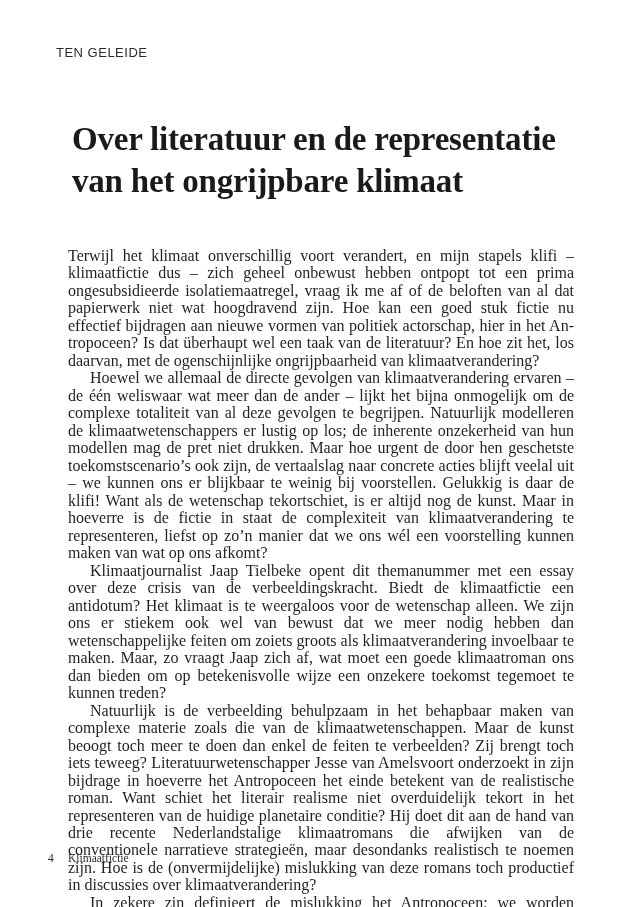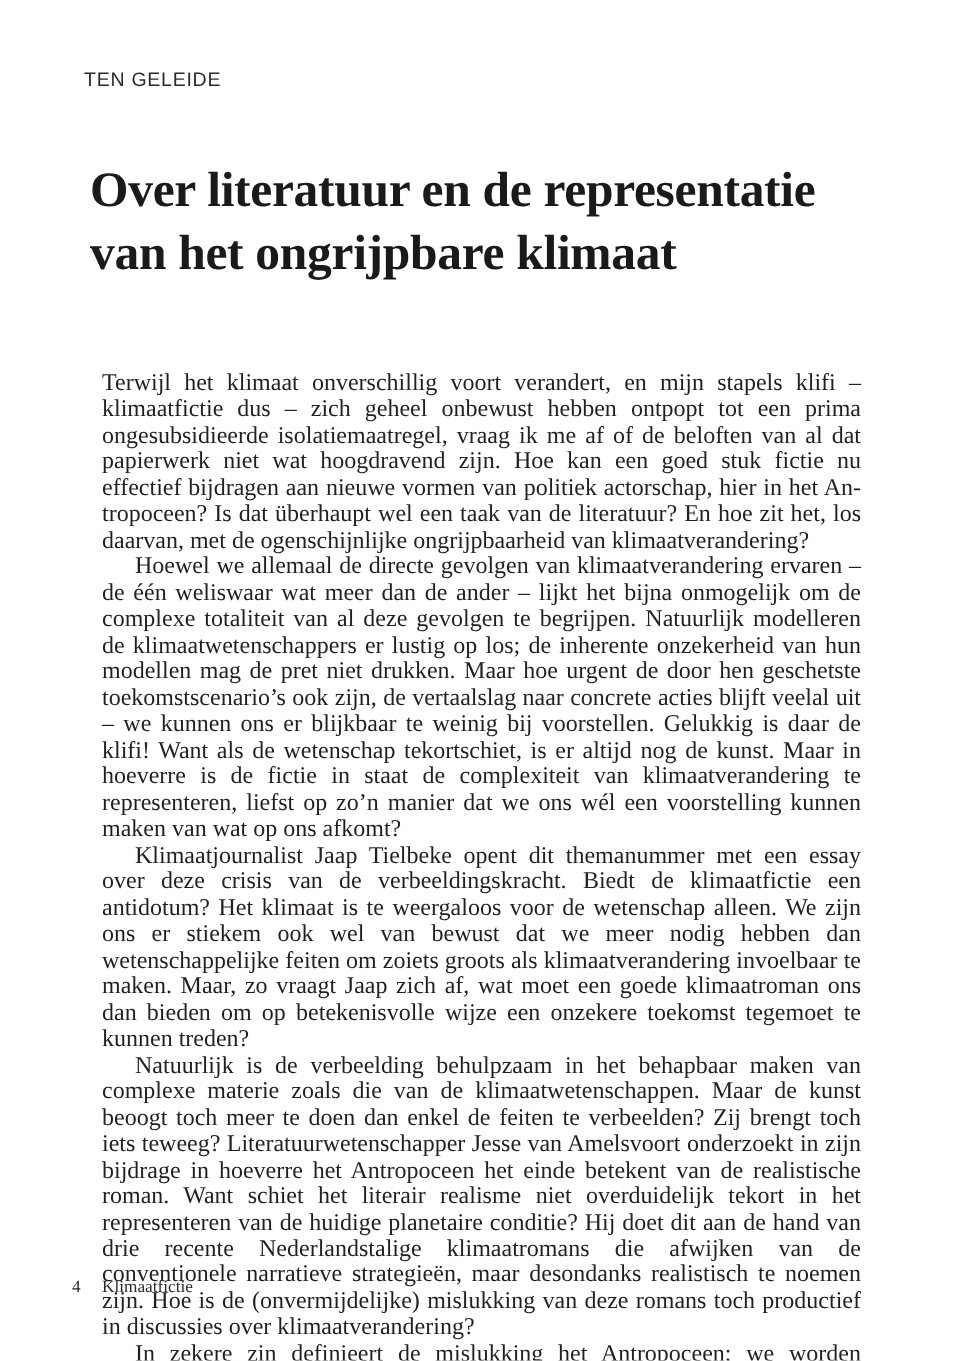--- a/index.html
+++ b/index.html
@@ -5,21 +5,21 @@
     html, body { margin: 0; padding: 0; background: #ffffff; }
     body { width: 642px; height: 907px; position: relative; overflow: hidden; color: #231f20; }
     .section-label {
       position: absolute; left: 56px; top: 45px;
       font-family: "Liberation Sans", sans-serif;
       font-size: 13px; letter-spacing: 0.5px; color: #2a2a2a;
     }
     .title {
       position: absolute; left: 56px; top: 102px; width: 540px;
       font-family: "Liberation Serif", serif; font-weight: bold;
-      font-size: 33px; line-height: 42px; color: #1a1a1a; margin: 4px;
+      font-size: 33px; line-height: 42px; color: #1a1a1a; margin: 16px;
       letter-spacing: -0.2px;
     }
     .body-text {
       position: absolute; left: 68px; top: 223px; width: 506px;
       font-family: "Liberation Serif", serif;
       font-size: 16px; line-height: 17.48px; color: #231f20;
       text-align: justify; hyphens: manual; margin-top: 24px;
     }
     .body-text p { margin: 0; }
     .body-text p + p { text-indent: 22px; }

